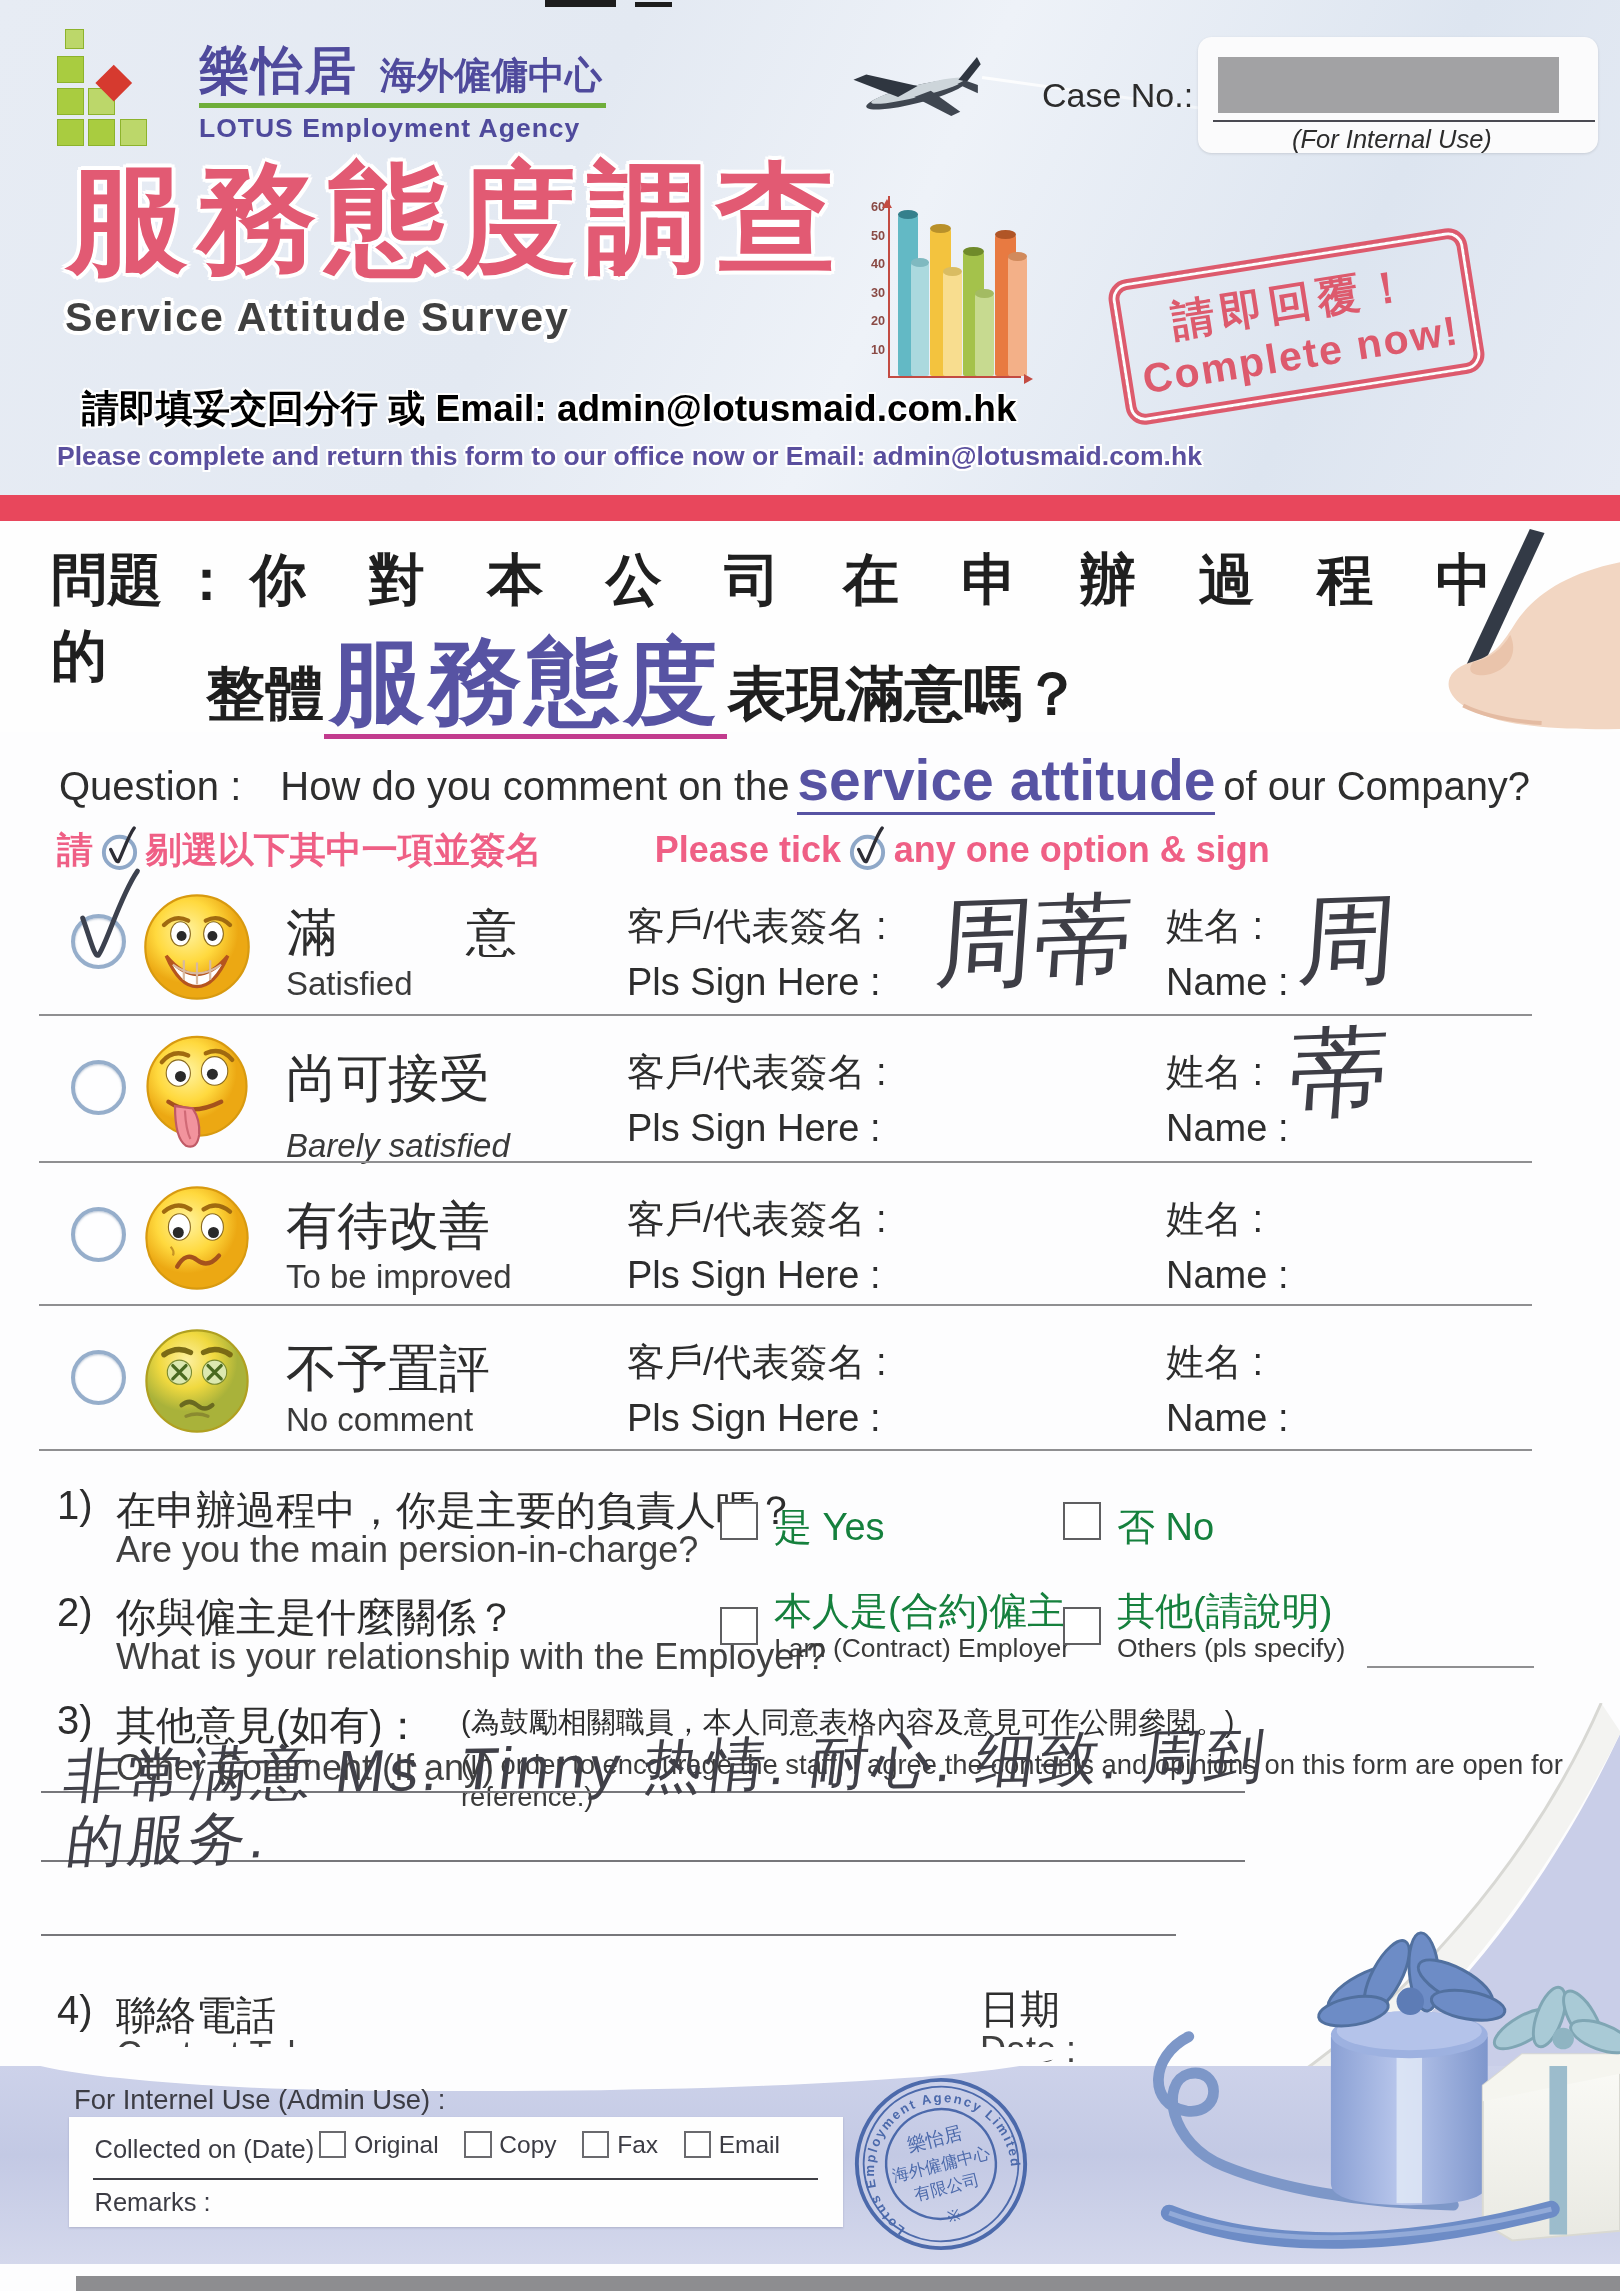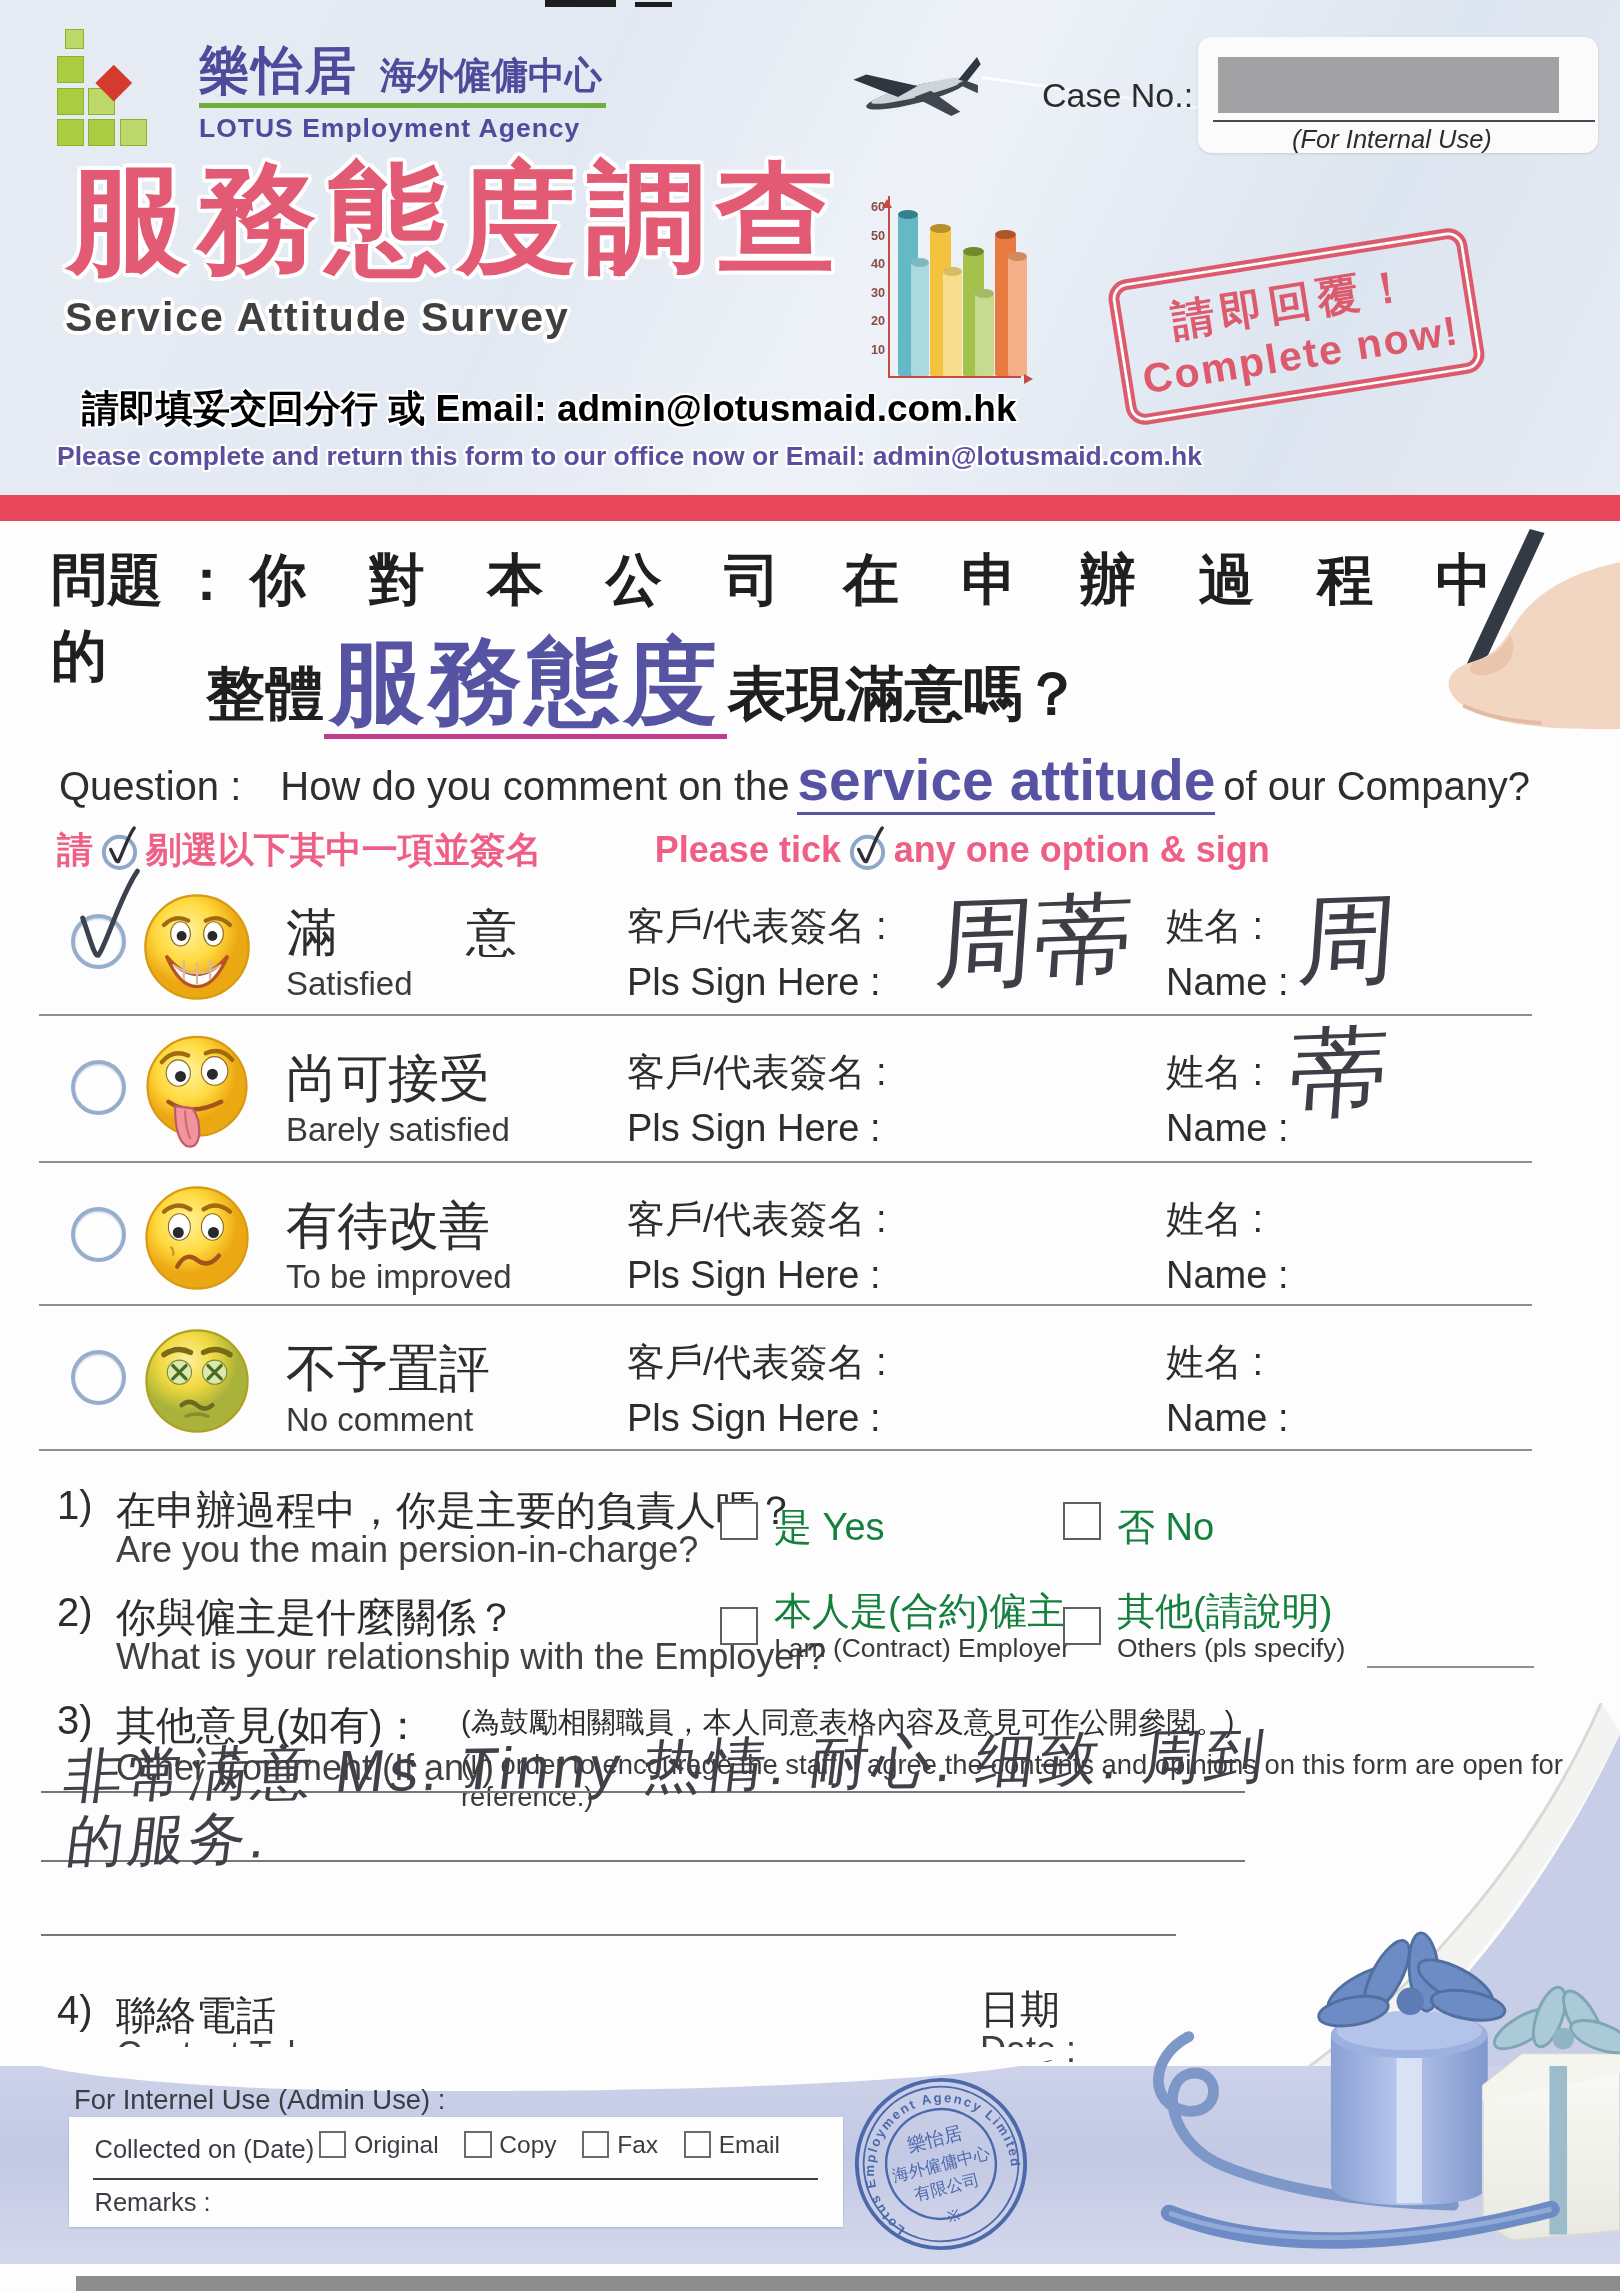--- a/index.html
+++ b/index.html
@@ -299,21 +299,21 @@
       <path d="M58,18 Q72,12 82,24" stroke="#a06a10" stroke-width="4" fill="none" stroke-linecap="round"></path>
       <ellipse cx="33" cy="36" rx="11" ry="12" fill="#fff" stroke="#8a6a20"></ellipse>
         <circle cx="35" cy="39" r="5" fill="#2a2a2a"></circle>
       <ellipse cx="66" cy="34" rx="12" ry="13" fill="#fff" stroke="#8a6a20"></ellipse>
         <circle cx="64" cy="37" r="5" fill="#2a2a2a"></circle>
       <path d="M24,62 Q44,76 72,62" stroke="#a5521c" stroke-width="4" fill="none" stroke-linecap="round"></path>
       <path d="M30,66 Q30,96 40,102 Q50,106 52,92 Q53,78 46,68 Z" fill="#f2939d" stroke="#c05a66" stroke-width="2"></path>
       <path d="M39,70 Q40,88 44,96" stroke="#d06a76" stroke-width="2" fill="none"></path>
     </svg>
     <div class="opt-zh" style="top:13.7px;">尚可接受</div>
-    <div class="opt-en" style="top:80px;">Barely satisfied</div>
+    <div class="opt-en" style="top:96px;font-style:italic;">Barely satisfied</div>
     <div class="sign-zh" style="top:15.7px;">客戶/代表簽名 :</div>
     <div class="sign-en" style="top:76px;">Pls Sign Here :</div>
     <div class="name-zh" style="top:15.7px;">姓名 :</div>
     <div class="name-en" style="top:76px;">Name :</div>
   </div>
   <div class="opt-divider" style="top:1161px;"></div>
 
   <div class="opt-row" style="top:1178px;height:129px;">
     <div class="radio" style="top:29px;"></div>
     <svg class="smiley" style="top:2px;" width="110" height="116" viewBox="0 0 100 100">

